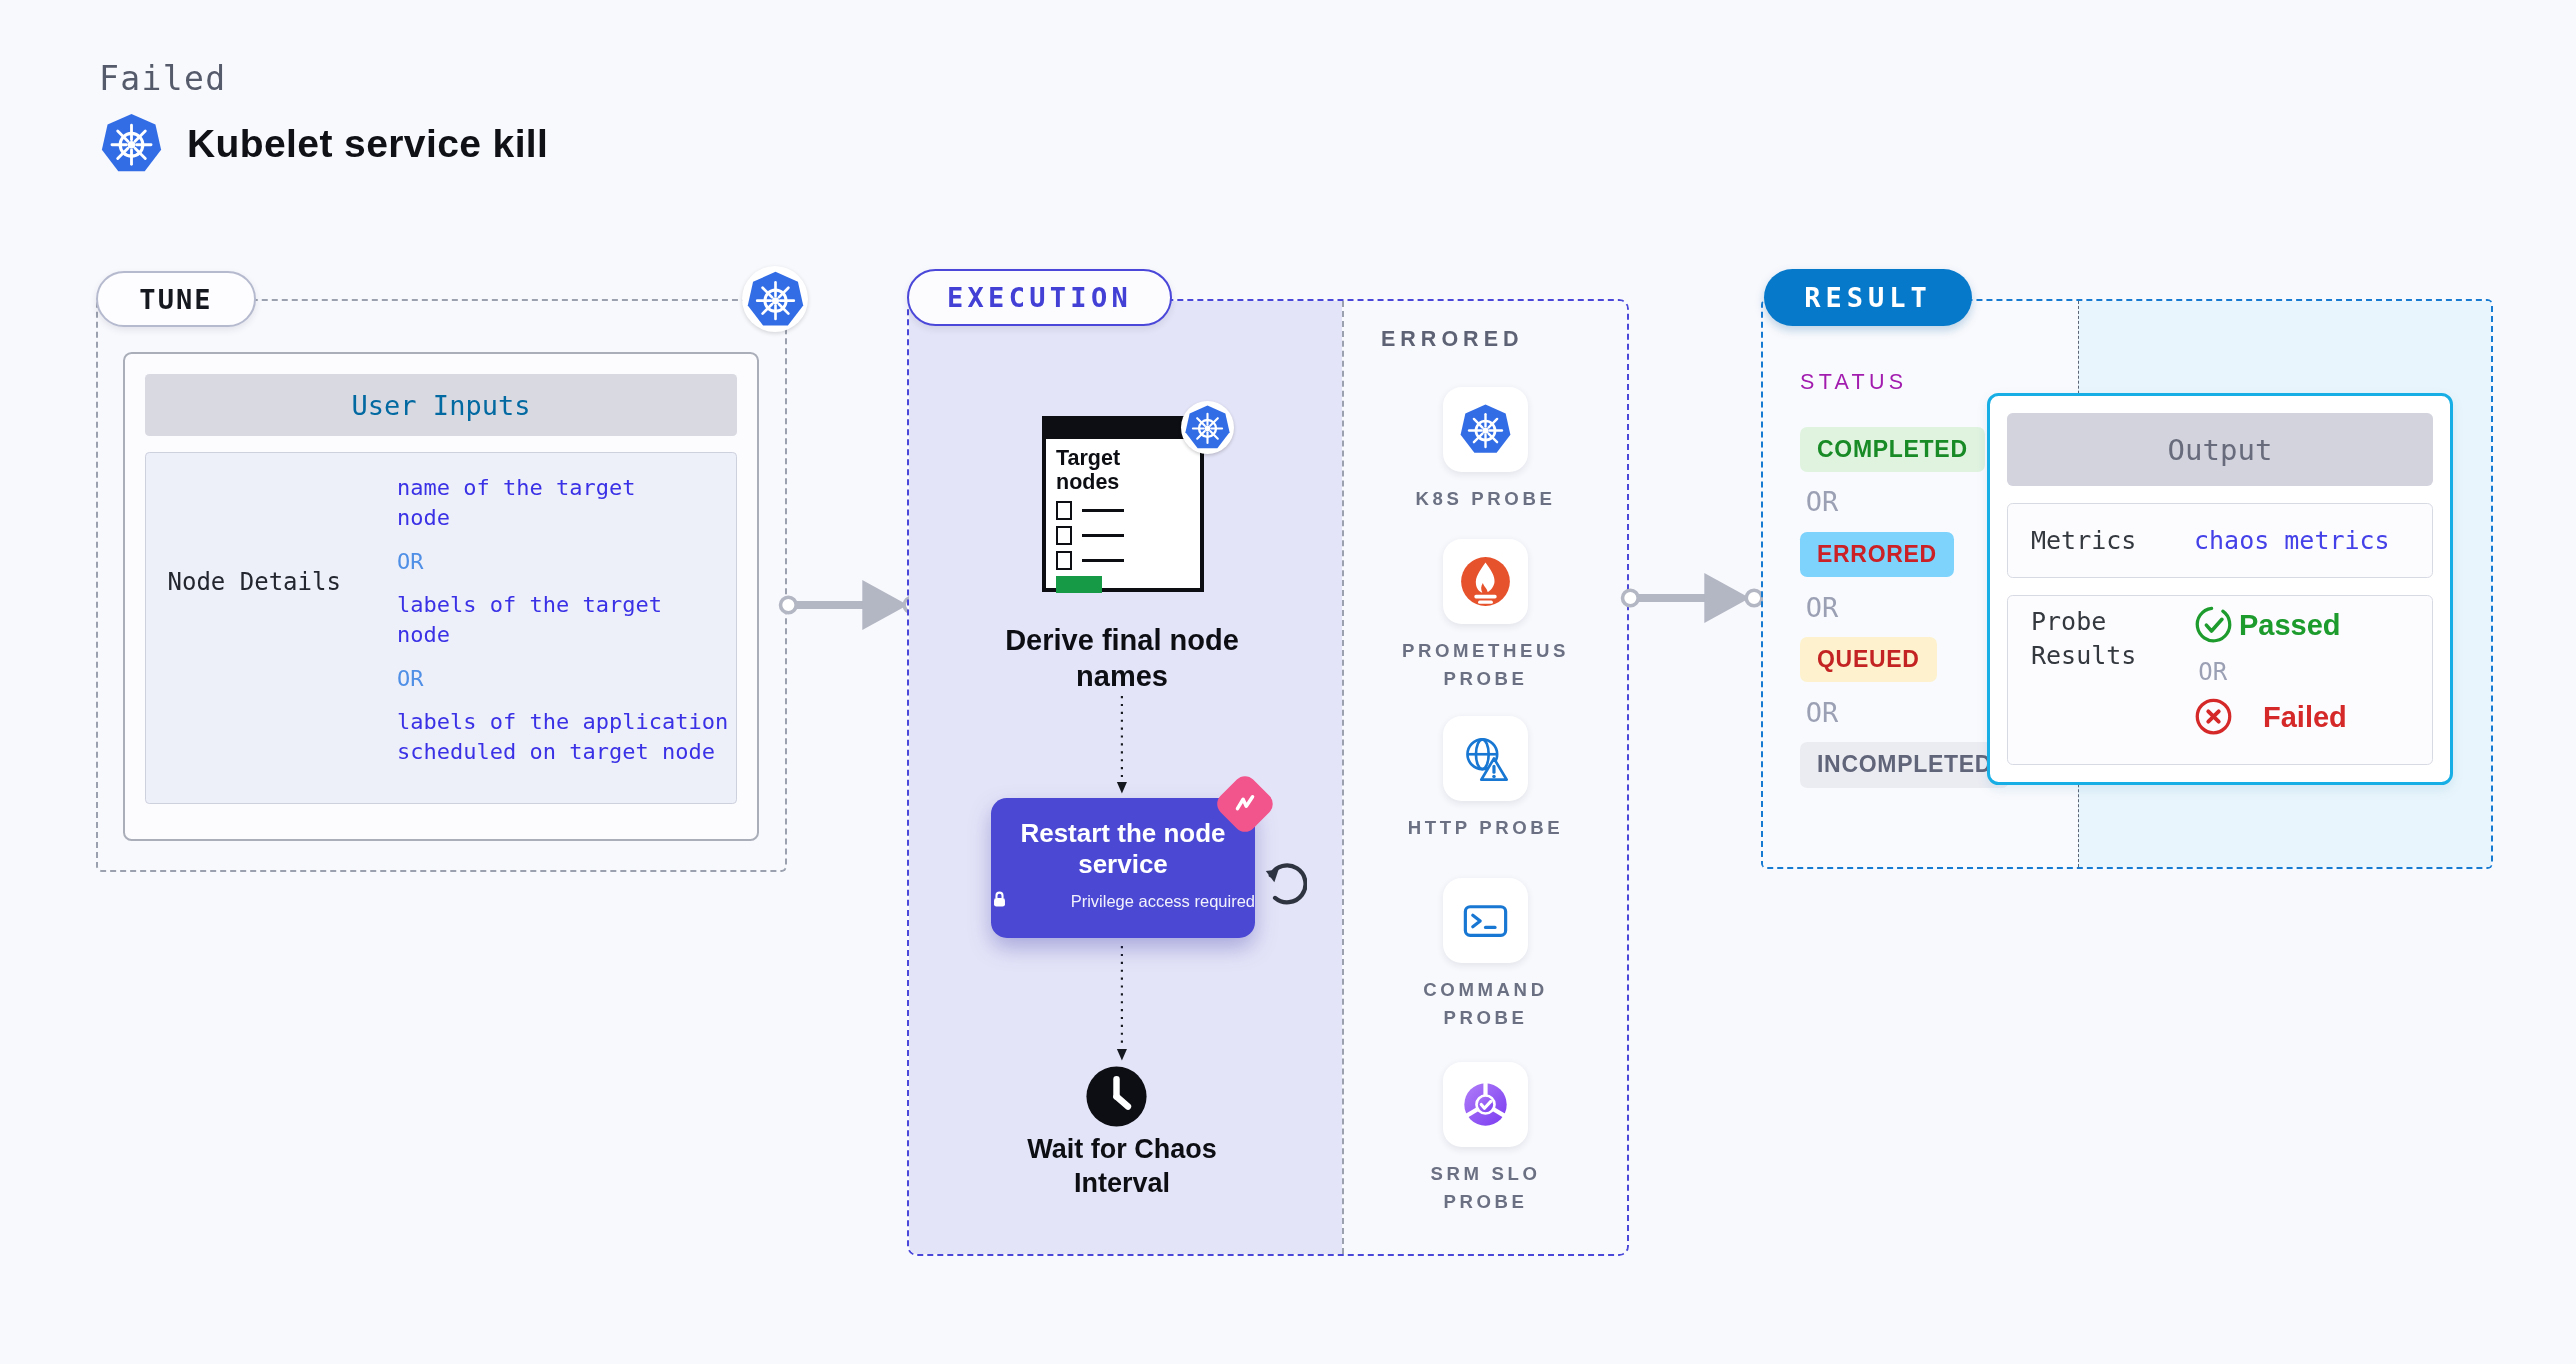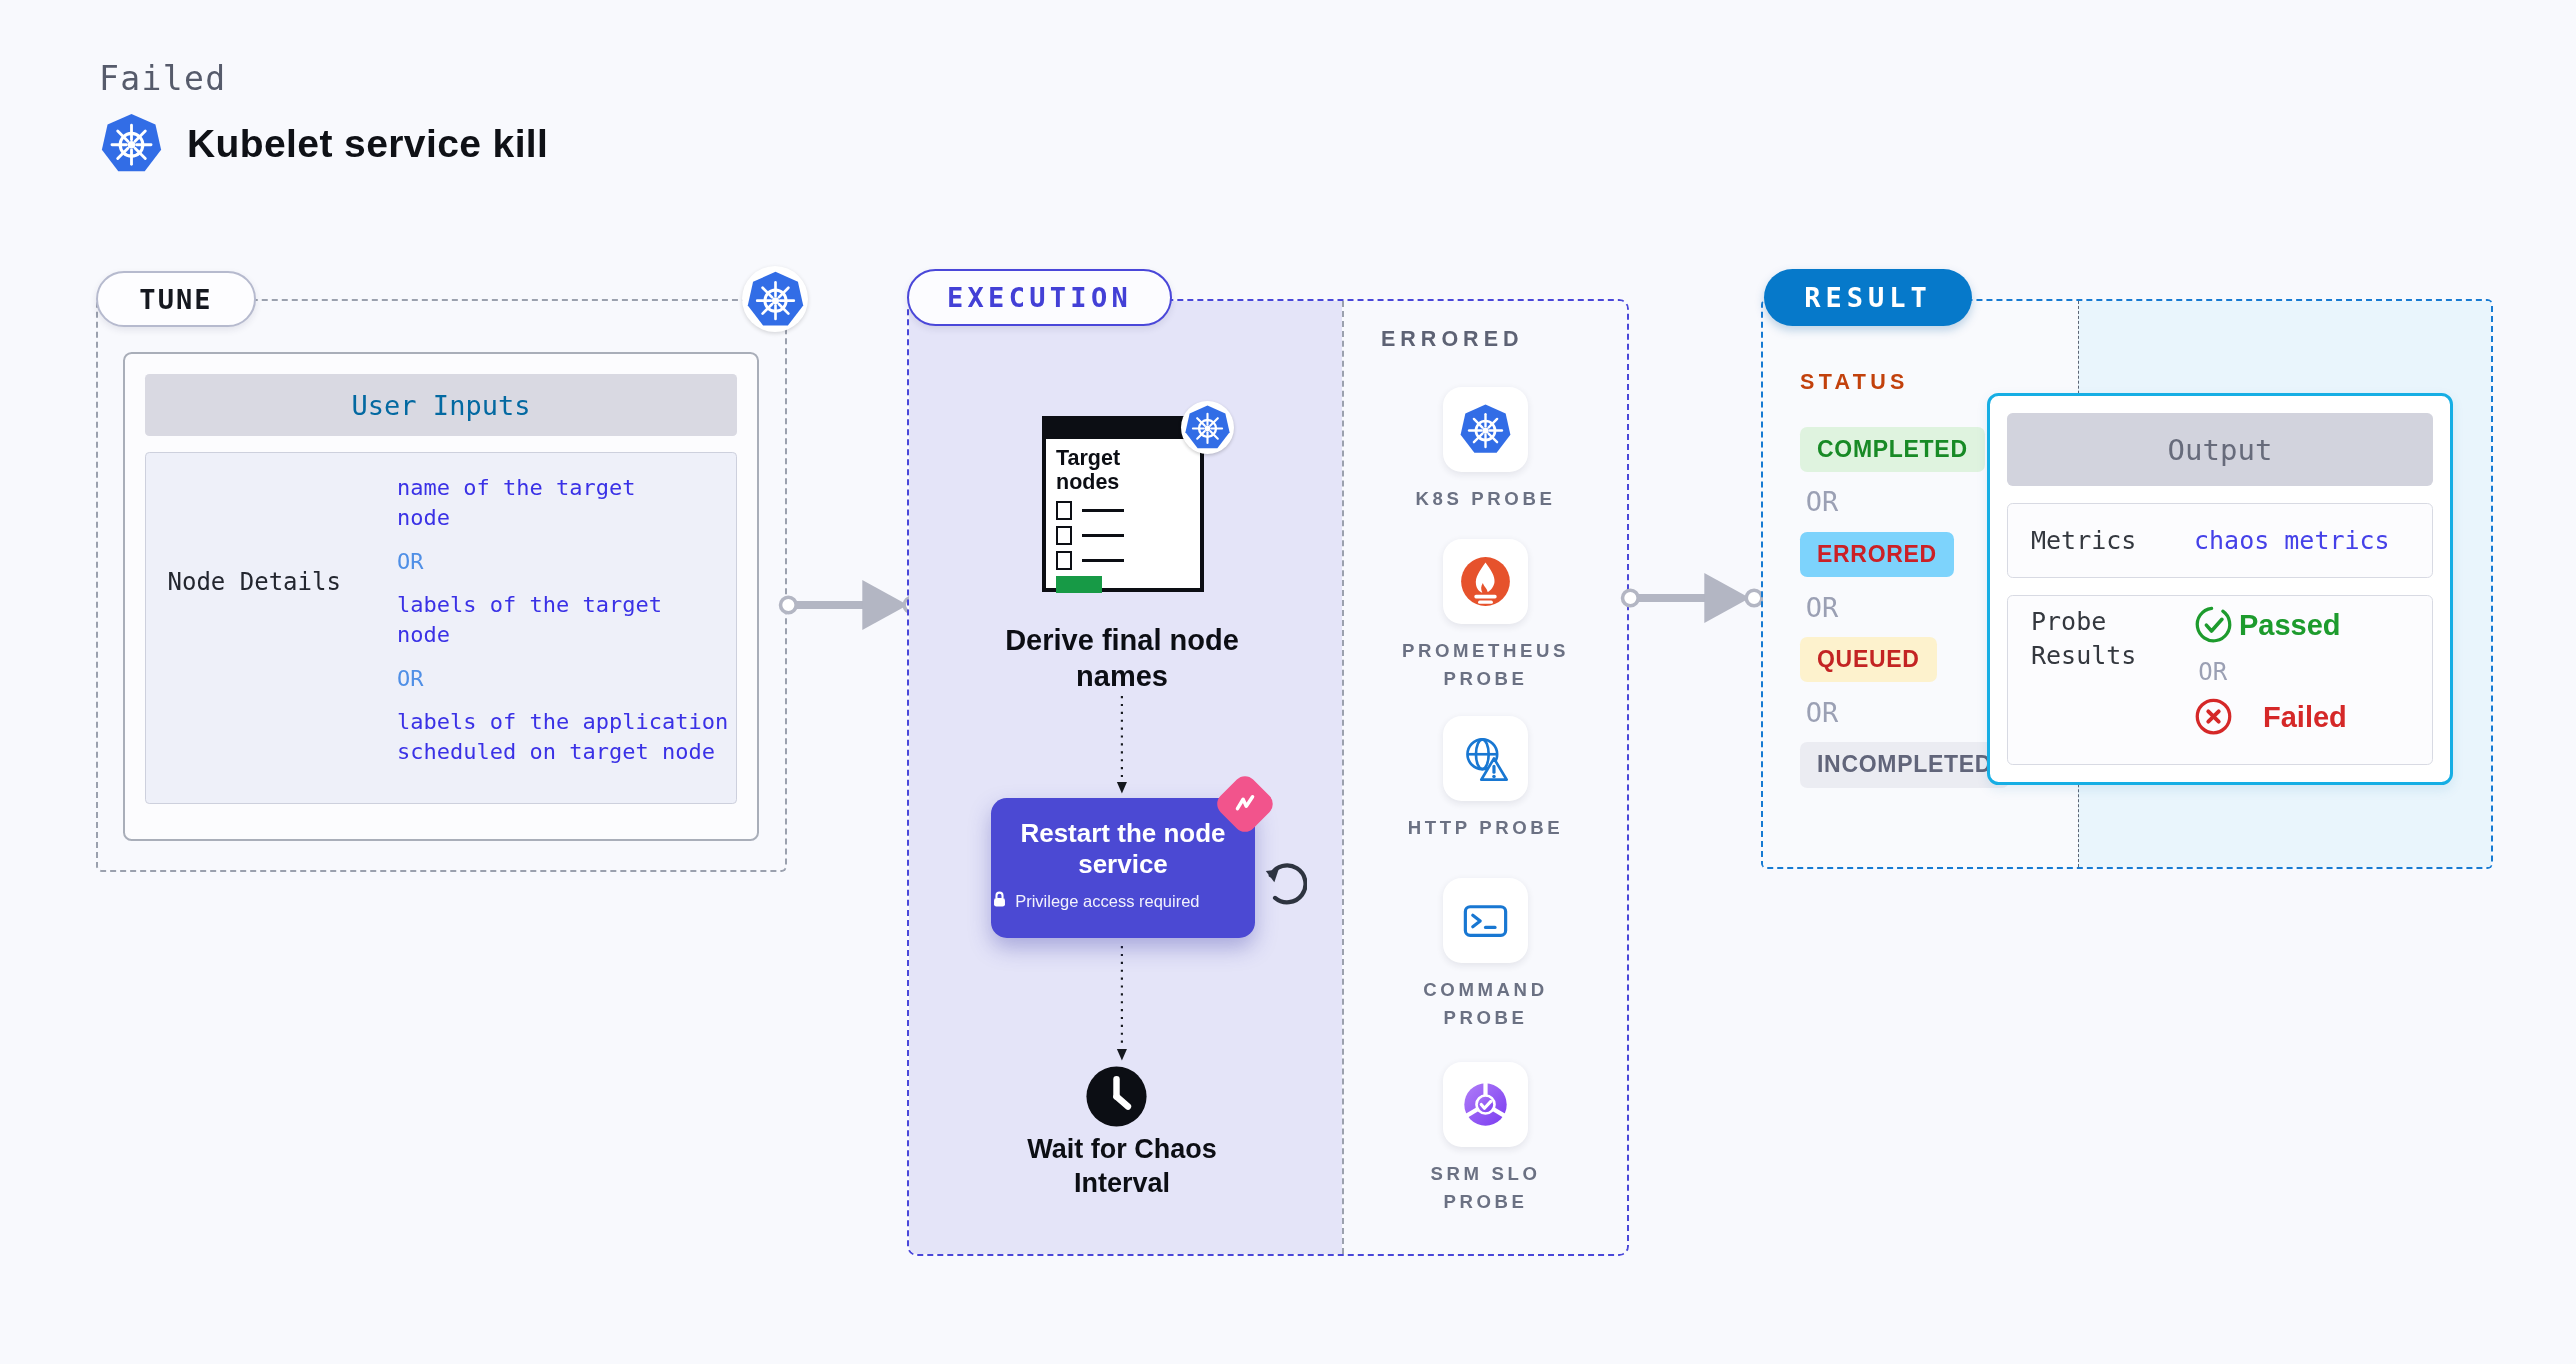--- a/index.html
+++ b/index.html
@@ -75,21 +75,21 @@
   .derive-label { position:absolute; left:84px; top:321px; width:258px; text-align:center;
                   font-size:29px; font-weight:bold; color:#0c0e14; line-height:1.25; }
   .dotted-arrow { position:absolute; width:15.8px; }
   .dot-a1 { left:205px; top:395px; height:99px; }
   .dot-a2 { left:205px; top:645px; height:116px; }
 
   .restart-card { position:absolute; left:82px; top:497px; width:264px; height:140px;
                   background:#4b49d3; border-radius:15.8px; z-index:2; text-align:center;
                   box-shadow:0 10px 21.5px rgba(60,60,170,.35); }
   .restart-label { padding:20px 24px 0; color:#ffffff; font-size:26px; font-weight:bold; line-height:1.2; }
-  .privilege-row { margin-top:10px; display:flex; align-items:center; justify-content:flex-start; gap:7.2px;
+  .privilege-row { margin-top:10px; display:flex; align-items:center; justify-content:space-between; gap:7.2px;
                    color:#f2f2fd; font-size:16.5px; }
   .chaos-badge { position:absolute; right:-13px; top:-17px; width:46px; height:46px;
                  background:#f2548c; border-radius:11.5px; transform:rotate(45deg);
                  display:flex; align-items:center; justify-content:center; }
   .chaos-badge svg { transform:rotate(-45deg); }
   .retry-icon { position:absolute; left:354px; top:560px; width:44px; height:44px; }
 
   .clock-icon { position:absolute; left:176px; top:764px; width:63px; height:63px; }
   .wait-label { position:absolute; left:84px; top:832px; width:258px; text-align:center;
                 font-size:27px; font-weight:bold; color:#0c0e14; line-height:1.25; }
@@ -103,21 +103,21 @@
                 display:flex; align-items:center; justify-content:center;
                 box-shadow:0 2.1px 7.2px rgba(30,35,60,.09); }
   .probe-label { font-size:18.6px; font-weight:bold; color:#6b7183; letter-spacing:3.6px;
                  text-align:center; line-height:1.5; width:201px; }
   .pi-0 { top:86px; } .pi-1 { top:238px; } .pi-2 { top:415px; } .pi-3 { top:577px; } .pi-4 { top:761px; }
 
   
   .result-box { position:absolute; left:1761px; top:299px; width:732px; height:570px;
                 border:2.9px dashed #177bd2; border-radius:5.7px; display:flex; }
   .status-col { width:315px; background:#f9fafd; border-radius:3.6px 0 0 3.6px; padding:69px 0 0 37px; }
-  .status-label { font-size:21.5px; font-weight:bold; color:#c2410c; letter-spacing:4.3px; }
+  .status-label { font-size:21.5px; font-weight:normal; color:#a21caf; letter-spacing:4.3px; }
   .status-stack { margin-top:31.5px; display:flex; flex-direction:column; align-items:flex-start; }
   .badge { font-size:23px; font-weight:bold; padding:9.3px 17px; border-radius:7.2px; letter-spacing:0.7px; }
   .badge-completed   { background:#dff3df; color:#188a26; }
   .badge-errored     { background:#7dd3fc; color:#cb2026; }
   .badge-queued      { background:#fdf2cd; color:#c32423; }
   .badge-incompleted { background:#ebecf2; color:#61657a; }
   .status-or { font-family:"DejaVu Sans Mono",monospace; font-size:27px; color:#9ba0b4; margin:14.3px 0 14.3px 5.7px; }
   .output-area { flex:1; background:#e9f5fc; border-left:1.4px dashed #5c6575; border-radius:0 3.6px 3.6px 0; position:relative; }
 
   .output-card { position:absolute; left:-92px; top:92px; width:466px; height:392px;

